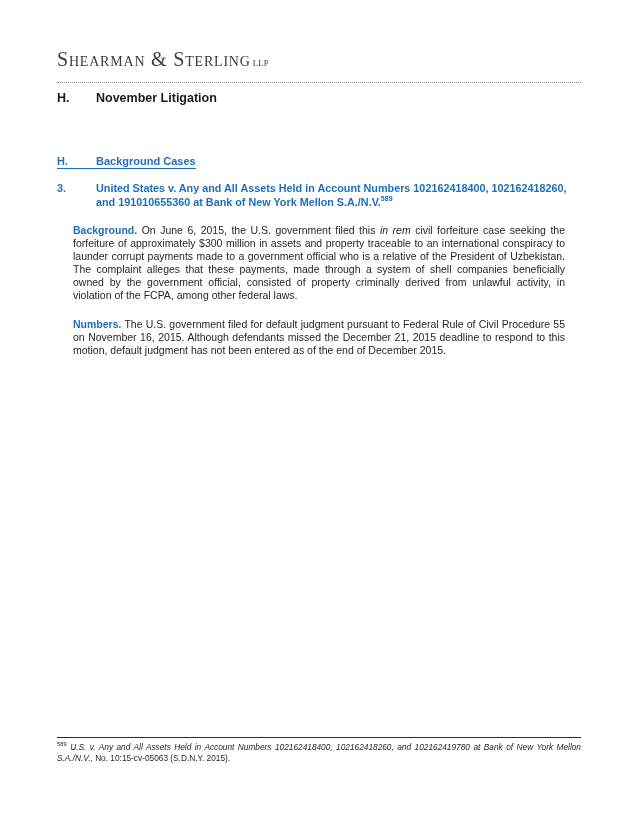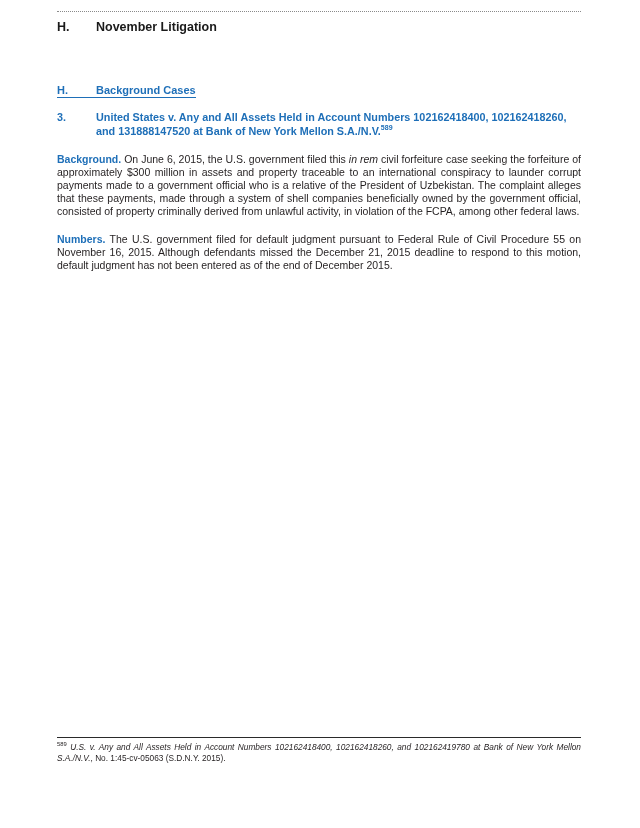--- a/index.html
+++ b/index.html
@@ -65,21 +65,21 @@
   .case-heading{
     margin-top:13px;
     font-size:10.8px;
     font-weight:bold;
     color:var(--blue);
     line-height:13.5px;
   }
   .case-heading .heading-title{flex:1;}
 
   p.body-para{
-    margin:0;
+    margin:16px;
     margin-top:15px;
     font-size:10.5px;
     line-height:13px;
     text-align:justify;
     color:var(--body-text);
   }
   .para-label{color:var(--blue);font-weight:bold;}
   .italic{font-style:italic;}
   sup{font-size:7px;vertical-align:super;line-height:0;}
 
@@ -93,43 +93,46 @@
     color:var(--body-text);
   }
   .footnote-text sup{font-size:5.8px;}
 </style>
 </head>
 <body>
 
 <div class="page">
   <div class="content">
 
+    <div class="logo">
+      <span>Shearman &amp; Sterling</span><span class="llp">LLP</span>
+    </div>
 
     <div class="dotted-rule"></div>
 
     <div class="heading-row section-heading">
       <span class="heading-num">H.</span>
       <span class="heading-title">November Litigation</span>
     </div>
 
     <div class="forfeiture-heading">
       <span class="forfeiture-inner">
         <span class="heading-num">H.</span>
         <span>Background Cases</span>
       </span>
     </div>
 
     <div class="heading-row case-heading">
       <span class="heading-num">3.</span>
-      <span class="heading-title"><span>United States v. Any and All Assets Held in Account Numbers 102162418400, 102162418260, and 131888147520 at Bank of New York Mellon S.A./N.V.</span><sup>589</sup></span>
+      <span class="heading-title"><span>United States v. Any and All Assets Held in Account Numbers 102162418400, 102162418260, and 191010655360 at Bank of New York Mellon S.A./N.V.</span><sup>589</sup></span>
     </div>
 
     <p class="body-para"><span class="para-label">Background.</span><span>  On June 6, 2015, the U.S. government filed this </span><span class="italic">in rem</span><span> civil forfeiture case seeking the forfeiture of approximately $300 million in assets and property traceable to an international conspiracy to launder corrupt payments made to a government official who is a relative of the President of Uzbekistan.  The complaint alleges that these payments, made through a system of shell companies beneficially owned by the government official, consisted of property criminally derived from unlawful activity, in violation of the FCPA, among other federal laws.</span></p>
 
     <p class="body-para"><span class="para-label">Numbers.</span><span>  The U.S. government filed for default judgment pursuant to Federal Rule of Civil Procedure 55 on November 16, 2015.  Although defendants missed the December 21, 2015 deadline to respond to this motion, default judgment has not been entered as of the end of December 2015.</span></p>
 
   </div>
 
   <div class="footnote-area">
     <div class="footnote-rule"></div>
-    <p class="footnote-text"><sup>589</sup> <span class="italic">U.S. v. Any and All Assets Held in Account Numbers 102162418400, 102162418260, and 102162419780 at Bank of New York Mellon S.A./N.V.</span><span>, No. 1:45-cv-05063 (S.D.N.Y. 2015).</span></p>
+    <p class="footnote-text"><sup>589</sup> <span class="italic">U.S. v. Any and All Assets Held in Account Numbers 102162418400, 102162418260, and 102162419780 at Bank of New York Mellon S.A./N.V.</span><span>, No. 10:15-cv-05063 (S.D.N.Y. 2015).</span></p>
   </div>
 </div>
 
 </body></html>

